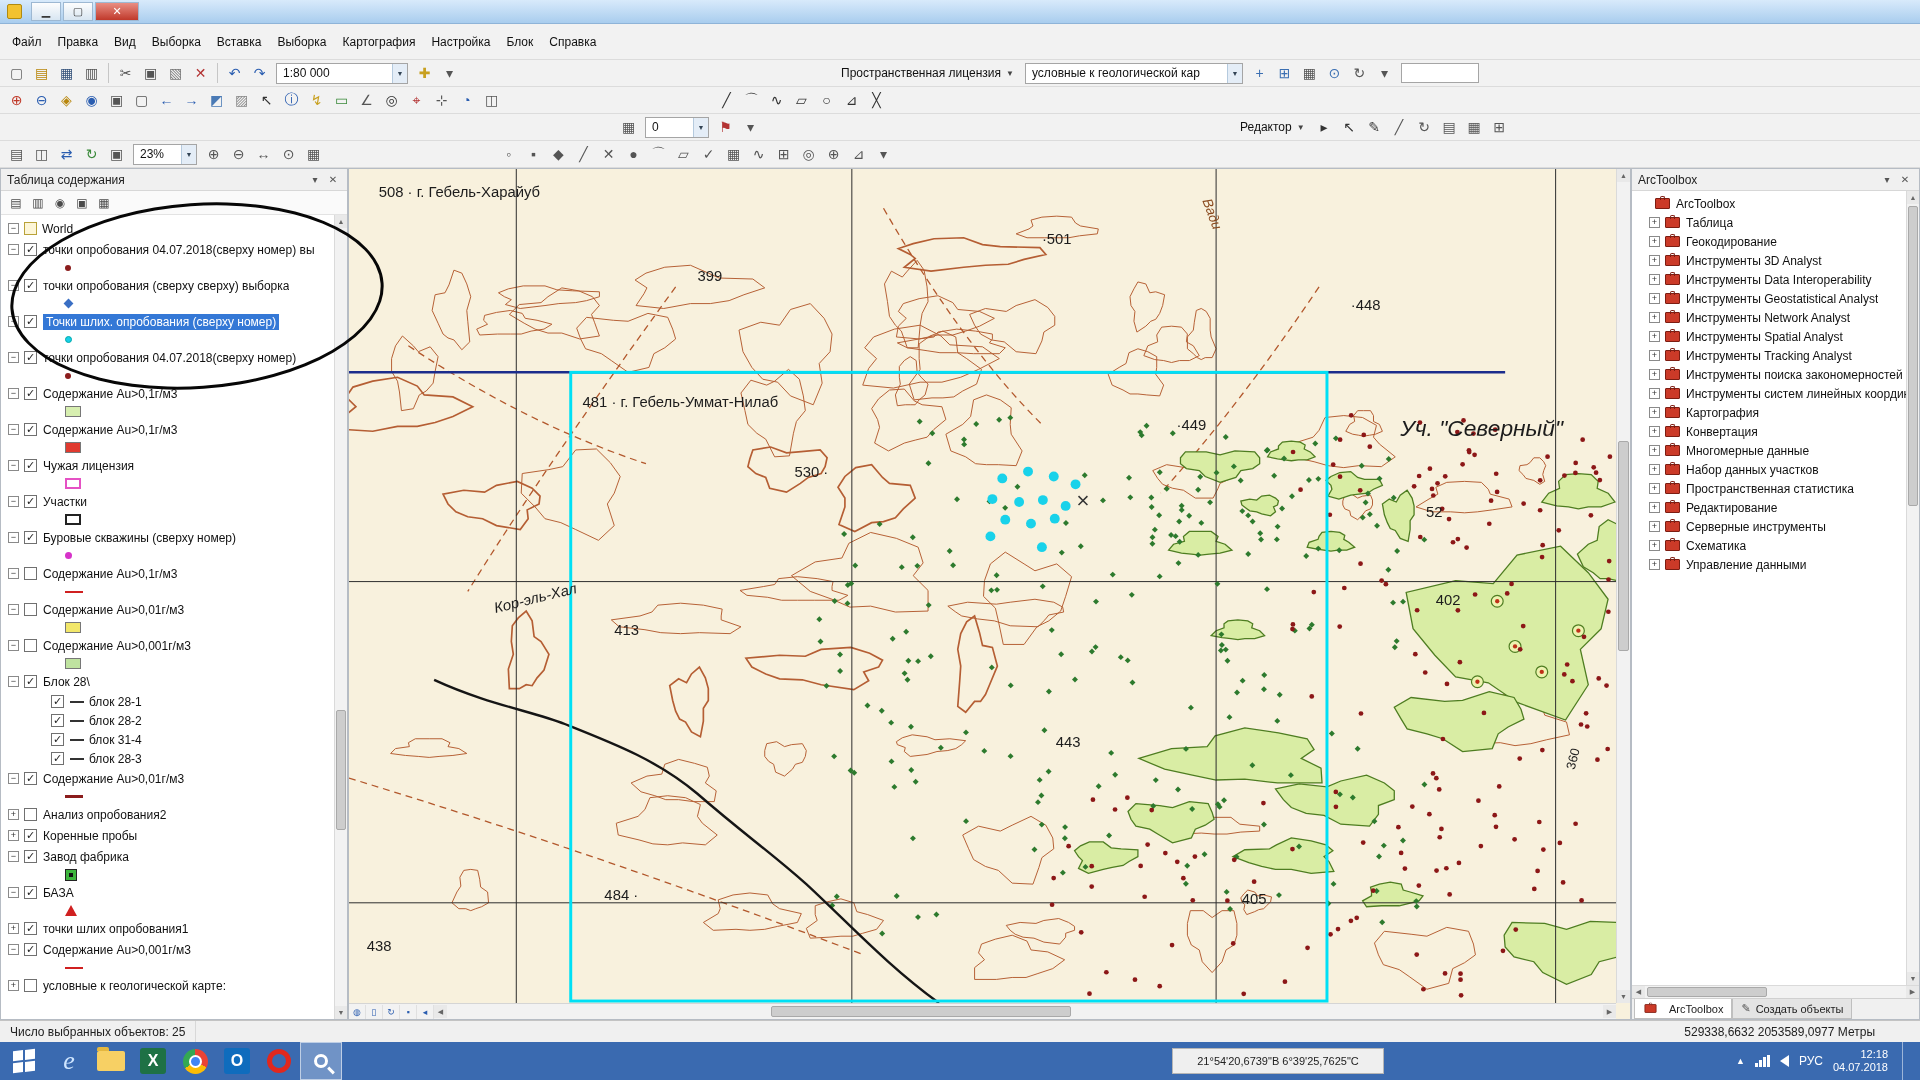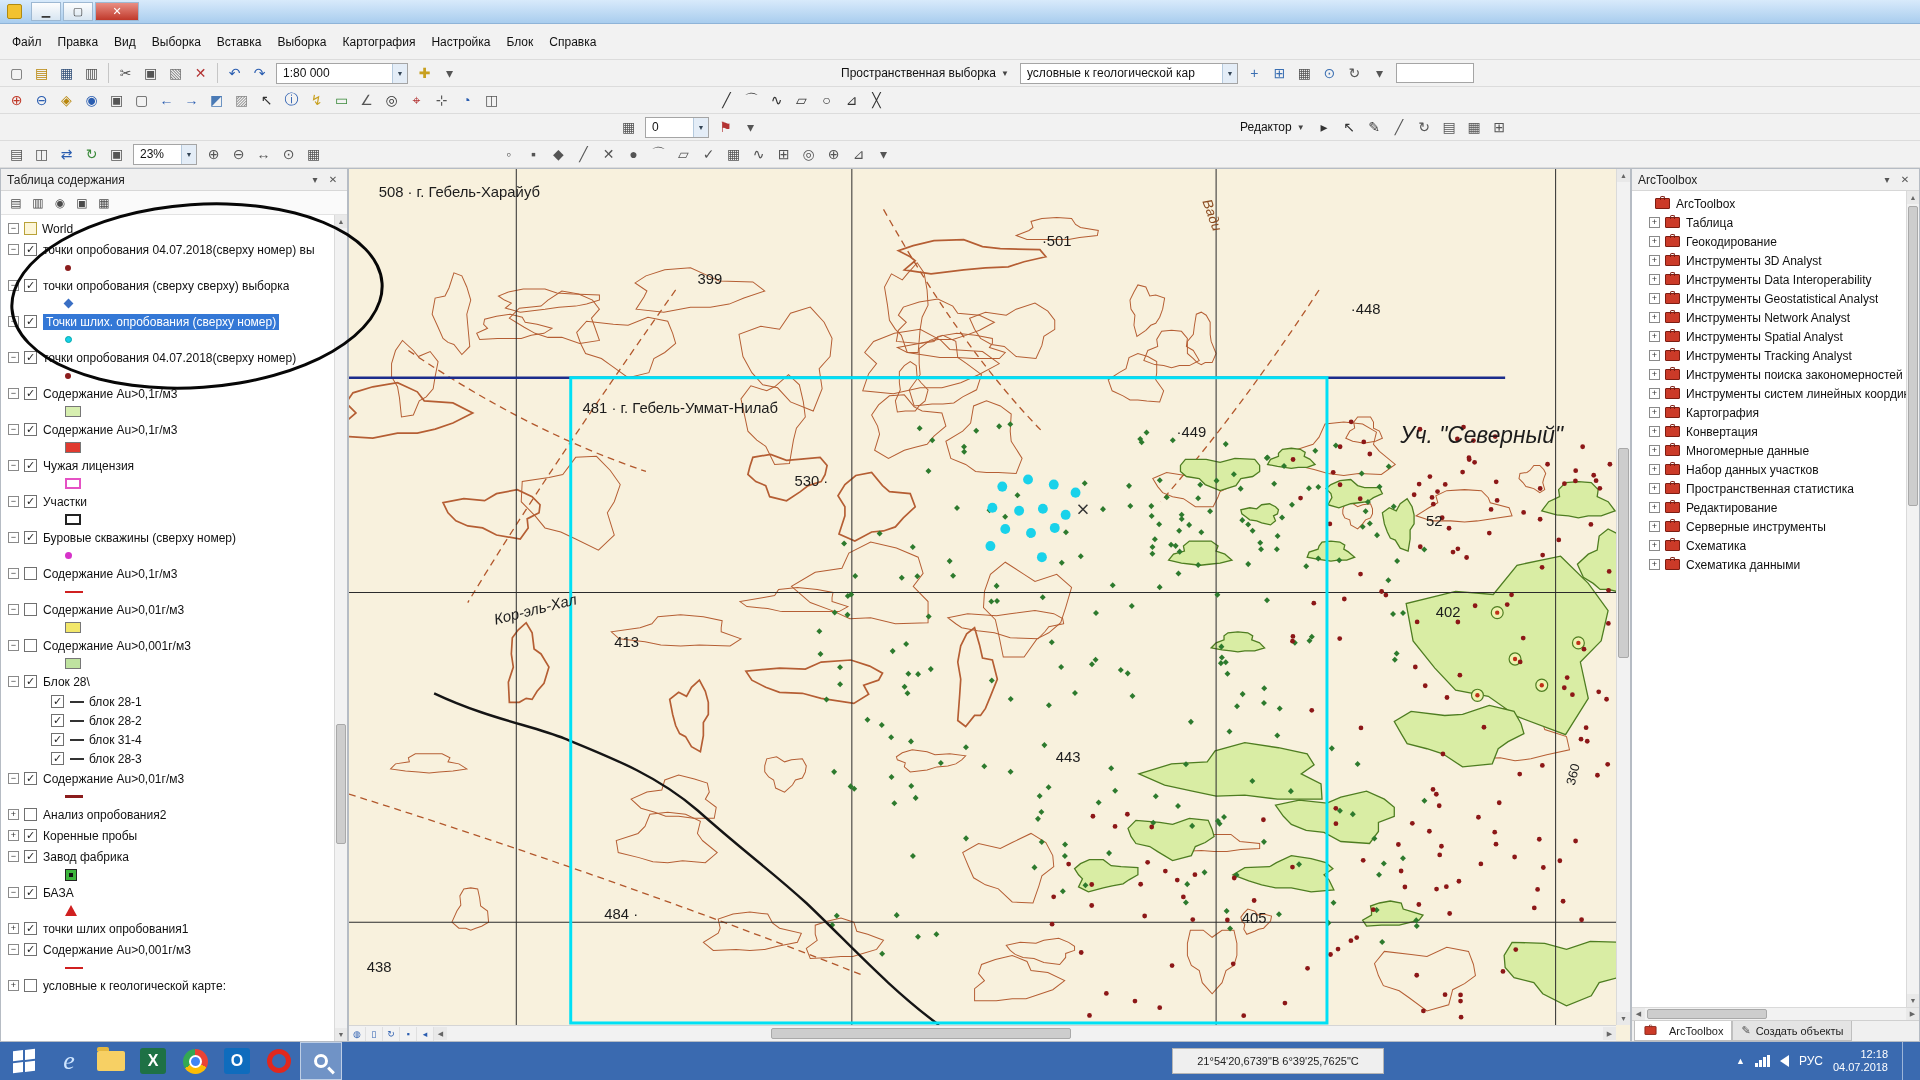--- a/index.html
+++ b/index.html
@@ -146,21 +146,21 @@
       <span class="tbi" style="color: rgb(42, 93, 176);">↶</span>
       <span class="tbi" style="color: rgb(42, 93, 176);">↷</span>
       <span class="combo" style="width: 132px;">
         <span>1:80 000</span>
         <span class="arr">▼</span>
       </span>
       <span class="tbi" style="color: rgb(200, 160, 32);">✚</span>
       <span class="tbi" style="color: rgb(85, 85, 85);">▾</span>
       <span class="tbgap" style="width: 372px;"></span>
       <span class="tblabel">
-        <span>Пространственная выборка</span>
+        <span>Пространственная лицензия</span>
         <span class="dd">▼</span>
       </span>
       <span class="combo" style="width: 218px;">
         <span>условные к геологической кар</span>
         <span class="arr">▼</span>
       </span>
       <span class="tbi" style="color: rgb(59, 111, 178);">+</span>
       <span class="tbi" style="color: rgb(59, 111, 178);">⊞</span>
       <span class="tbi" style="color: rgb(85, 85, 85);">▦</span>
       <span class="tbi" style="color: rgb(59, 111, 178);">⊙</span>
@@ -1127,21 +1127,21 @@
               <span class="lab">Серверные инструменты</span>
             </div>
             <div class="tbx-row" style="margin-left: 10px;">
               <span class="expbox">+</span>
               <span class="tbx-ico"></span>
               <span class="lab">Схематика</span>
             </div>
             <div class="tbx-row" style="margin-left: 10px;">
               <span class="expbox">+</span>
               <span class="tbx-ico"></span>
-              <span class="lab">Схематика данными</span>
+              <span class="lab">Управление данными</span>
             </div>
           </div>
         <div class="vscroll">
           <span class="vs-btn">▲</span>
           <span class="vs-track">
               <span class="vs-thumb" style="top:2px;height:300px"></span>
             </span>
           <span class="vs-btn">▼</span>
         </div>
       </div>
@@ -1158,20 +1158,25 @@
           <span>ArcToolbox</span>
         </span>
         <span class="tbx-tab">
           <span class="pencil-ico">✎</span>
           <span>Создать объекты</span>
         </span>
       </div>
     </div>
   </div>
 
+  <div class="statusbar">
+    <span class="sb-cell">Число выбранных объектов: 25</span>
+    <span class="sb-spacer"></span>
+    <span class="sb-coords">529338,6632  2053589,0977 Метры</span>
+  </div>
 
   <div class="taskbar">
     <span class="tb-start">
         <span class="win-logo">
           <span></span>
           <span></span>
           <span></span>
           <span></span>
         </span>
       </span>

